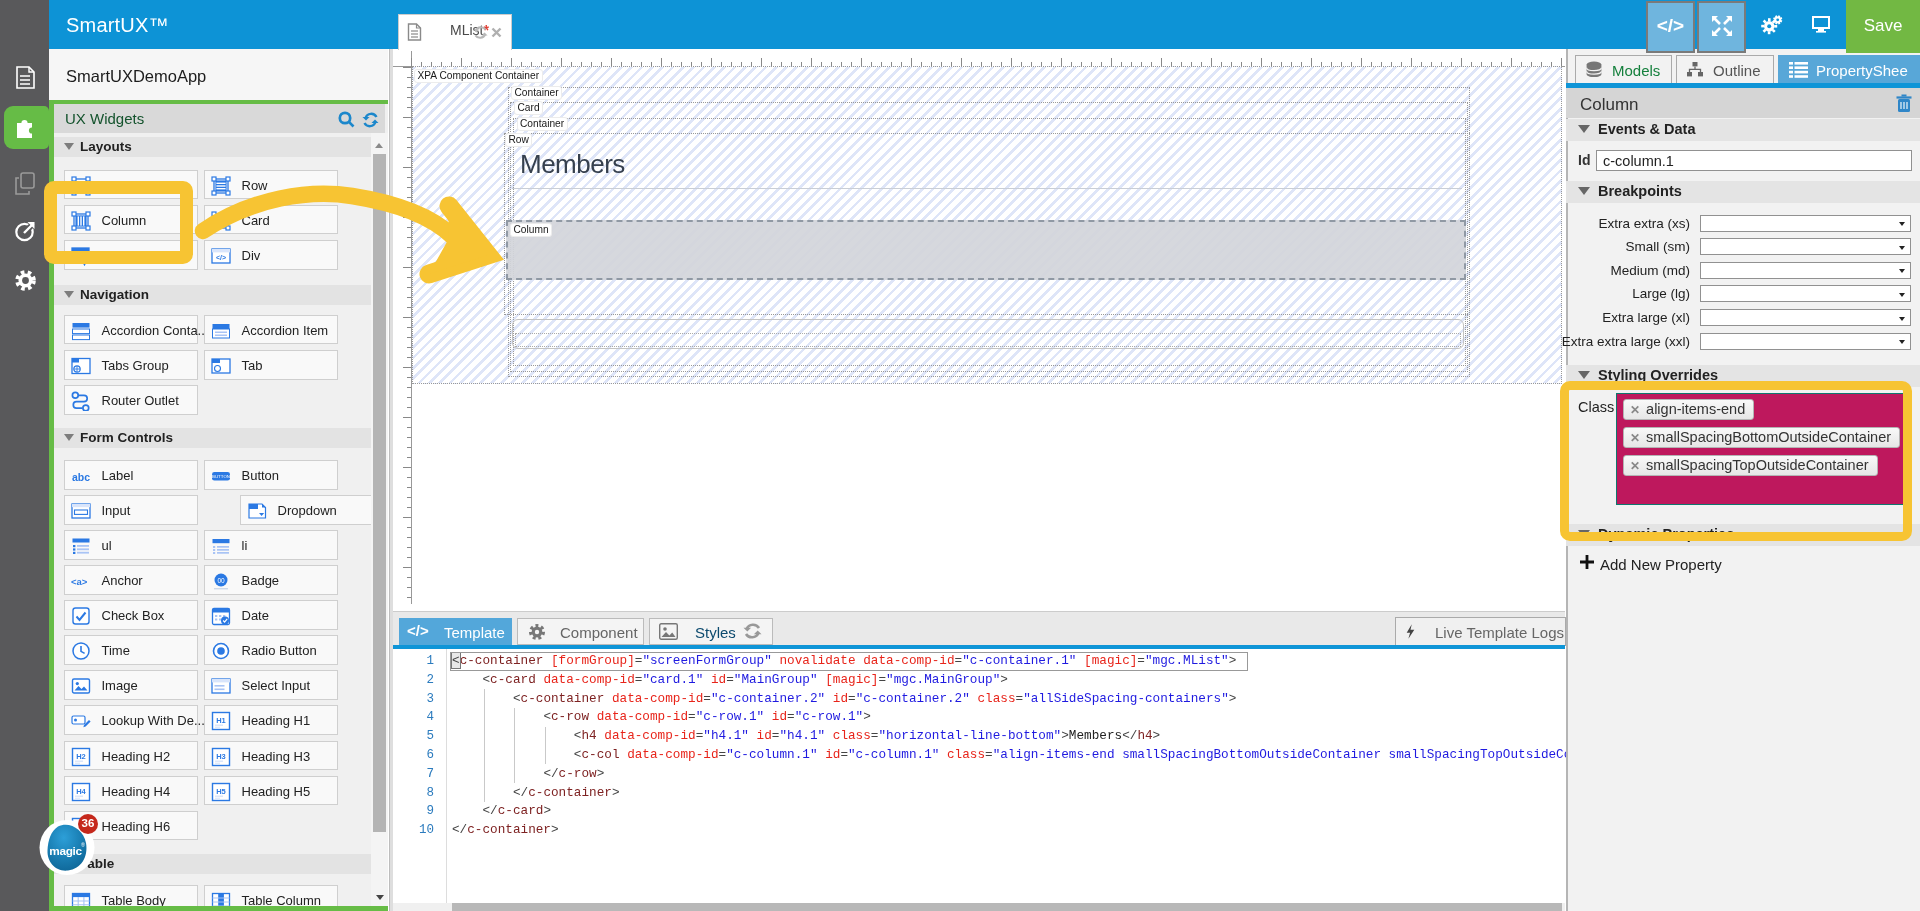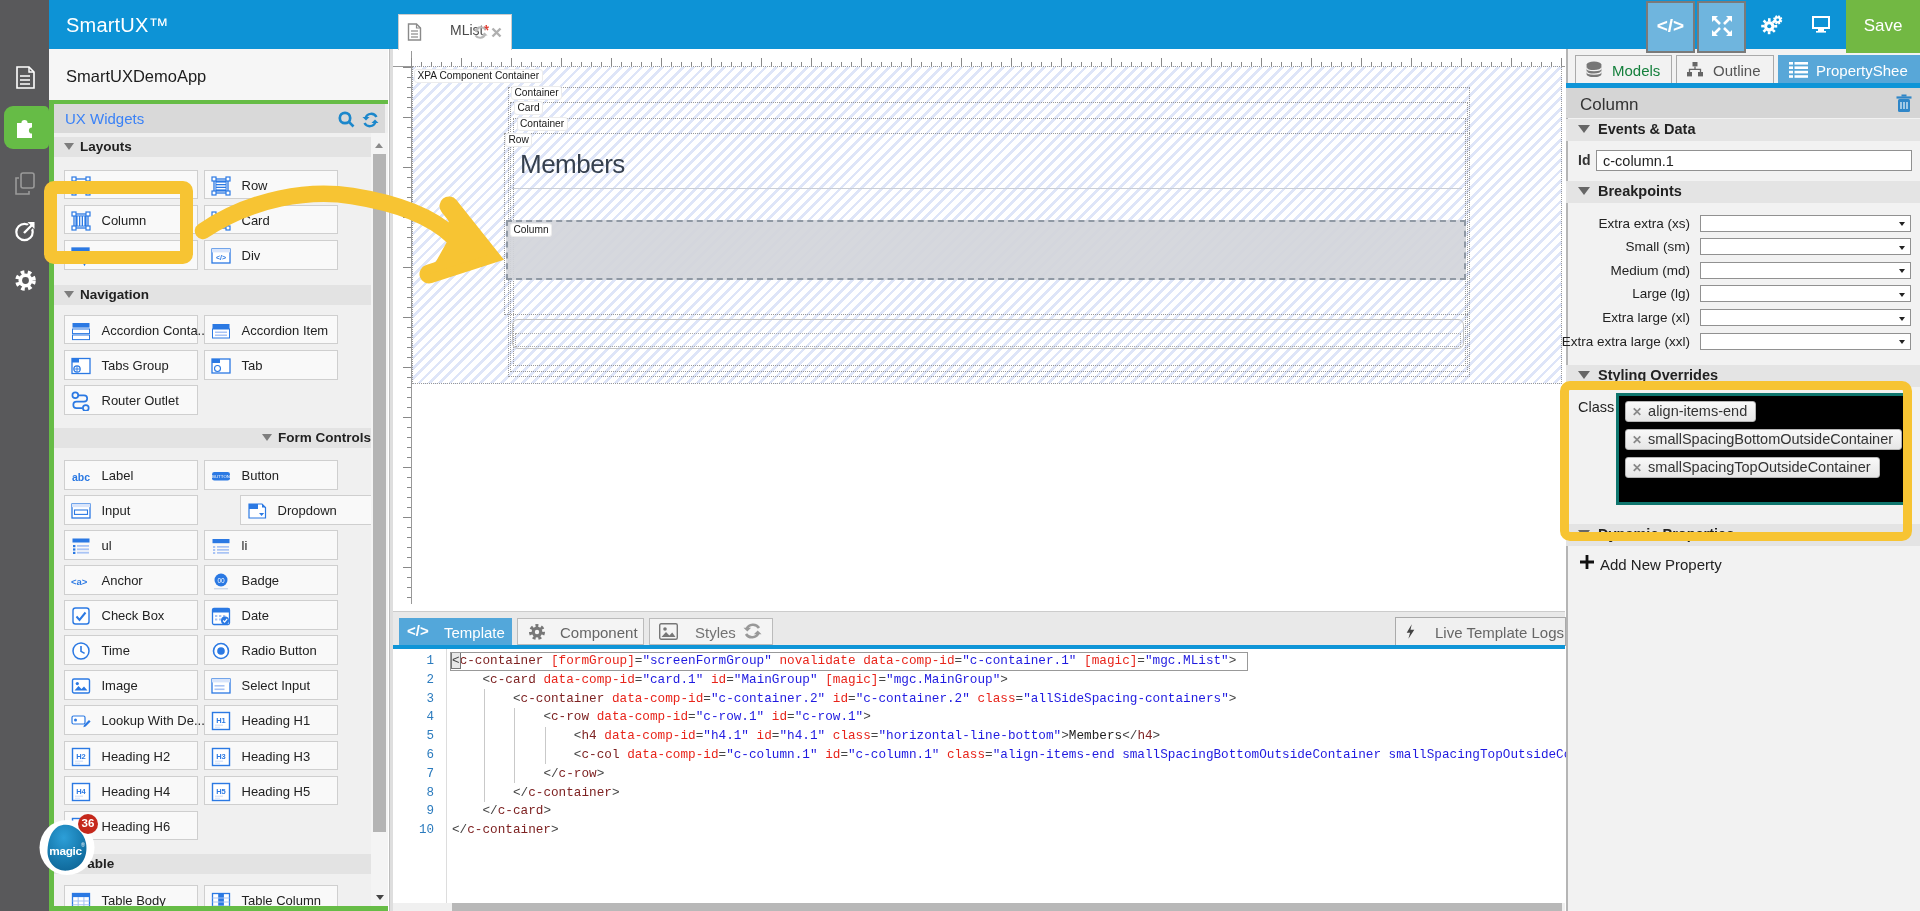--- a/index.html
+++ b/index.html
@@ -112,21 +112,21 @@
 <path d="M2.6 11 A6 6 0 0 0 13 10.2" fill="none" stroke="#b8b8b8" stroke-width="2.2"></path>
 <path d="M14.6 13.6 v-4.6 h-4.6 z" fill="#b8b8b8" transform="rotate(-45 12.3 11.3)"></path>
   </svg>
 <svg class="abs" style="left:491px;top:27px;z-index:3;" width="11" height="11" viewBox="0 0 11 11">
 <path d="M1.5 1.5 L9.5 9.5 M9.5 1.5 L1.5 9.5" stroke="#b0b0b0" stroke-width="2.4"></path>
   </svg>
 <div class="abs" style="left:49px;top:49px;width:339px;height:51px;background:#f6f6f6;"></div>
 <div class="abs" style="left:66px;top:67px;font-size:16.5px;color:#1c1c1c;">SmartUXDemoApp</div>
 <div class="abs" style="left:49px;top:100px;width:339px;height:811px;background:#f0f0f0;"></div>
 <div class="abs" style="left:52px;top:103px;width:333px;height:30px;background:#d9d9d9;"></div>
-<div class="abs" style="left:65px;top:110px;font-size:15px;color:#3b82f6;">UX Widgets</div>
+<div class="abs" style="left:65px;top:110px;font-size:15px;color:#14532d;">UX Widgets</div>
 <svg class="abs" style="left:338px;top:111px;" width="17" height="17" viewBox="0 0 17 17">
 <circle cx="7" cy="7" r="5.2" fill="none" stroke="#1c87cb" stroke-width="2.7"></circle>
 <line x1="10.7" y1="10.7" x2="15.5" y2="15.5" stroke="#1c87cb" stroke-width="2.6"></line>
   </svg>
 <svg class="abs" style="left:362px;top:112px;" width="17" height="16" viewBox="0 0 17 16">
 <path d="M14.5 5 A6 6 0 0 0 3.5 6" fill="none" stroke="#1c87cb" stroke-width="2.4"></path>
 <path d="M1.5 2.5 v5 h5 z" fill="#1c87cb" transform="rotate(-45 4 5)"></path>
 <path d="M2.5 11 A6 6 0 0 0 13.5 10" fill="none" stroke="#1c87cb" stroke-width="2.4"></path>
 <path d="M15.5 13.5 v-5 h-5 z" fill="#1c87cb" transform="rotate(-45 13 11)"></path>
   </svg>
@@ -232,21 +232,21 @@
     <span class="lbl">Tab</span>
   </div>
 <div class="wbox" style="left:63.5px;top:385.4px;">
     <svg width="20" height="20" viewBox="0 0 20 20">
       <circle cx="4.3" cy="4.3" r="2.9" fill="none" stroke="#2b79e3" stroke-width="1.7"></circle>
       <path d="M7.2 4.3 h5.8 a3.2 3.2 0 0 1 0 6.4 h-7.5 a3.2 3.2 0 0 0 0 6.4 h6" fill="none" stroke="#2b79e3" stroke-width="1.7"></path>
       <circle cx="14.8" cy="17" r="2.9" fill="none" stroke="#2b79e3" stroke-width="1.7"></circle>
     </svg>
     <span class="lbl">Router Outlet</span>
   </div>
-<div class="sechead" style="top:427.6px;text-align:right;"><span class="tri"></span>Form Controls</div>
+<div class="sechead" style="top:427.6px;"><span class="tri"></span>Form Controls</div>
 <div class="wbox" style="left:63.5px;top:460.1px;">
     <svg width="20" height="20" viewBox="0 0 20 20">
       <text x="1" y="14.5" font-size="10.5" font-weight="bold" fill="#2b79e3" font-family="Liberation Sans">abc</text>
     </svg>
     <span class="lbl">Label</span>
   </div>
 <div class="wbox" style="left:203.5px;top:460.1px;">
     <svg width="20" height="20" viewBox="0 0 20 20">
       <rect x="1" y="6" width="18" height="8.6" rx="2.4" fill="#2b79e3"></rect>
       <text x="10" y="12.3" font-size="4.4" fill="#fff" text-anchor="middle" font-family="Liberation Sans">BUTTON</text>
@@ -480,21 +480,21 @@
 <circle cx="9" cy="9" r="5.4" fill="#777"></circle>
     <circle cx="9" cy="9" r="2.2" fill="#f4f4f4"></circle>
   </svg>
 <div class="abs" style="left:560px;top:624px;font-size:15px;color:#666;">Component</div>
 <div class="abs" style="left:649px;top:618px;width:124px;height:27px;background:#f4f4f4;border:1px solid #bbb;"></div>
 <svg class="abs" style="left:659px;top:623px;" width="19" height="17" viewBox="0 0 19 17">
 <rect x="0.7" y="0.7" width="17.6" height="15.6" rx="1.5" fill="none" stroke="#777" stroke-width="1.4"></rect>
 <circle cx="6" cy="6" r="1.8" fill="#777"></circle>
     <path d="M2.5 14 l4.5-5 3.4 3.5 2.8-3 3.3 4.5 z" fill="#777"></path>
   </svg>
-<div class="abs" style="left:695px;top:624px;font-size:15px;color:#737373;">Styles</div>
+<div class="abs" style="left:695px;top:624px;font-size:15px;color:#0c4a6e;">Styles</div>
 <svg class="abs" style="left:743px;top:622px;" width="19" height="18" viewBox="0 0 19 18">
 <path d="M16 6 A7 7 0 0 0 3.6 7" fill="none" stroke="#999" stroke-width="2.6"></path>
 <path d="M1.6 3 v5.4 h5.4 z" fill="#999" transform="rotate(-45 4.3 5.7)"></path>
 <path d="M3 12 A7 7 0 0 0 15.4 11" fill="none" stroke="#999" stroke-width="2.6"></path>
 <path d="M17.4 15 v-5.4 h-5.4 z" fill="#999" transform="rotate(-45 14.7 12.3)"></path>
   </svg>
 <div class="abs" style="left:1394.5px;top:616.5px;width:171px;height:29px;background:#f0f0f0;border:1px solid #aaa;"></div>
 <svg class="abs" style="left:1404.5px;top:622.5px;" width="11" height="17" viewBox="0 0 13 19">
 <path d="M8 1 L2 11 h4 L4 18 L11 7.5 h-4.5 z" fill="#444"></path>
   </svg>
@@ -577,21 +577,21 @@
 <div class="abs" style="left:1500px;top:262.6px;width:190px;text-align:right;font-size:13.5px;color:#222;">Medium (md)</div>
 <div class="bpsel" style="top:261.6px;"></div>
 <div class="abs" style="left:1500px;top:286px;width:190px;text-align:right;font-size:13.5px;color:#222;">Large (lg)</div>
 <div class="bpsel" style="top:285px;"></div>
 <div class="abs" style="left:1500px;top:310px;width:190px;text-align:right;font-size:13.5px;color:#222;">Extra large (xl)</div>
 <div class="bpsel" style="top:309px;"></div>
 <div class="abs" style="left:1500px;top:333.6px;width:190px;text-align:right;font-size:13.5px;color:#222;">Extra extra large (xxl)</div>
 <div class="bpsel" style="top:332.6px;"></div>
 <div class="psec" style="top:365px;"><span class="tri"></span>Styling Overrides</div>
 <div class="abs" style="left:1578px;top:399px;font-size:14.5px;color:#222;">Class</div>
-<div class="abs" style="left:1616px;top:393px;width:292px;height:112px;background:#000000;border:3px solid #0f766e;padding:5px 0 0 6px;"><span class="chip"><span class="x">✕</span>align-items-end</span><br><span class="chip"><span class="x">✕</span>smallSpacingBottomOutsideContainer</span><br><span class="chip"><span class="x">✕</span>smallSpacingTopOutsideContainer</span></div>
+<div class="abs" style="left:1616px;top:393px;width:292px;height:112px;background:#be185d;border:1px solid #0f766e;padding:5px 0 0 6px;"><span class="chip"><span class="x">✕</span>align-items-end</span><br><span class="chip"><span class="x">✕</span>smallSpacingBottomOutsideContainer</span><br><span class="chip"><span class="x">✕</span>smallSpacingTopOutsideContainer</span></div>
 <div class="psec" style="top:524px;"><span class="tri"></span>Dynamic Properties</div>
 <svg class="abs" style="left:1580px;top:555px;" width="14" height="14" viewBox="0 0 14 14">
 <path d="M5.6 0 h2.8 v5.6 h5.6 v2.8 h-5.6 v5.6 h-2.8 v-5.6 h-5.6 v-2.8 h5.6 z" fill="#111"></path>
   </svg>
 <div class="abs" style="left:1600px;top:556px;font-size:15px;color:#222;">Add New Property</div>
 <div class="abs" style="left:44px;top:181px;width:149px;height:83px;border:13px solid #f7c433;border-radius:10px;z-index:25;"></div>
 <div class="abs" style="left:1560px;top:381px;width:352px;height:160px;border:9px solid #f7c433;border-radius:10px;z-index:8;"></div>
 <svg class="abs" style="left:0;top:0;z-index:9;pointer-events:none;" width="560" height="320" viewBox="0 0 560 320">
 <path d="M203 231 C 252 198 310 189 352 196 C 396 203 430 215 452 236" fill="none" stroke="#f7c433" stroke-width="16.5" stroke-linecap="round"></path>
 <path d="M449 206 L 488 255 L 429 274" fill="none" stroke="#f7c433" stroke-width="19" stroke-linecap="round" stroke-linejoin="miter"></path>

